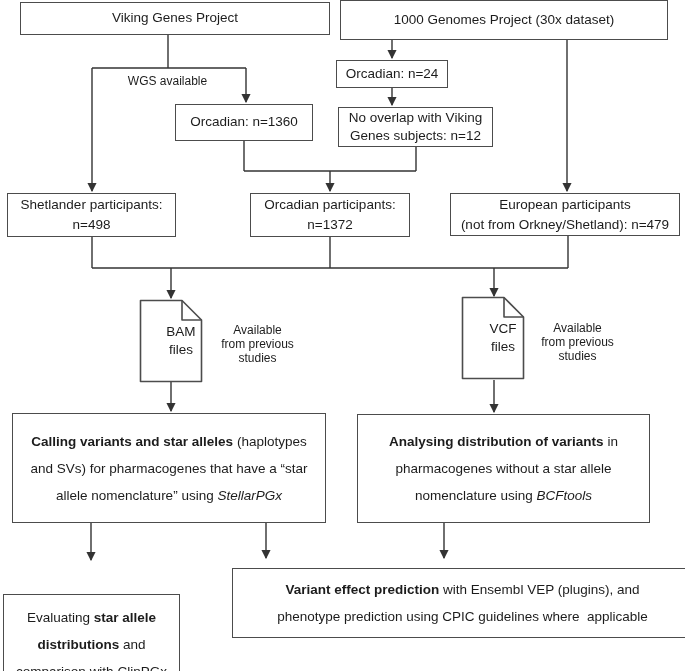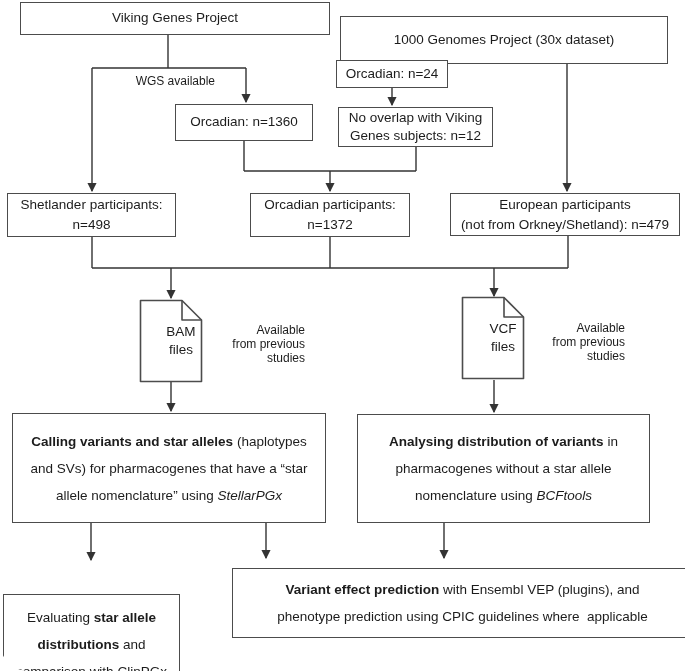--- a/index.html
+++ b/index.html
@@ -3,21 +3,20 @@
 <meta charset="utf-8">
 <style>
   html,body{margin:0;padding:0;background:#ffffff;}
   #stage{
     position:relative;
     width:685px;height:671px;
     background:#ffffff;
     font-family:"Liberation Sans","DejaVu Sans",sans-serif;
     color:#1c1c1c;
     overflow:hidden;
-    border-radius:28px;
   }
   #connectors{position:absolute;left:0;top:0;width:685px;height:671px;}
   .box{
     position:absolute;
     box-sizing:border-box;
     background:#ffffff;
     border:1.5px solid #4c4c4c;
     display:flex;align-items:center;justify-content:center;
   }
   .txt{
@@ -26,21 +25,21 @@
     white-space:pre-line;
     font-size:13.5px;
     line-height:1.45;
   }
   .single .txt{line-height:1.2;}
   .wide .txt{line-height:2;}
   .b{font-weight:bold;}
   .i{font-style:italic;}
   .floatlabel{
     position:absolute;
-    text-align:right;
+    text-align:center;
     white-space:pre-line;
     font-size:12px;
     line-height:1.18;
   }
   .doc{
     position:absolute;
     width:64px;height:84px;padding-left:20px;
   }
   .doc svg{position:absolute;left:0;top:0;}
   .doc .txt{
@@ -88,21 +87,21 @@
 
       <path d="M91,523 V560" marker-end="url(#arrow)"></path>
       <path d="M266,523 V558" marker-end="url(#arrow)"></path>
       <path d="M444,523 V558" marker-end="url(#arrow)"></path>
     </g>
   </svg>
 
   <div class="box single" style="left:20px;top:2px;width:310px;height:33px;">
     <div class="txt">Viking Genes Project</div>
   </div>
-  <div class="box single" style="left:340px;top:16px;width:328px;height:48px;">
+  <div class="box single" style="left:340px;top:0;width:328px;height:40px;">
     <div class="txt">1000 Genomes Project (30x dataset)</div>
   </div>
 
   <div class="floatlabel" style="left:120px;top:74px;width:95px;">WGS available</div>
 
   <div class="box single" style="left:336px;top:60px;width:112px;height:28px;">
     <div class="txt">Orcadian: n=24</div>
   </div>
   <div class="box single" style="left:175px;top:104px;width:138px;height:37px;">
     <div class="txt">Orcadian: n=1360</div>

